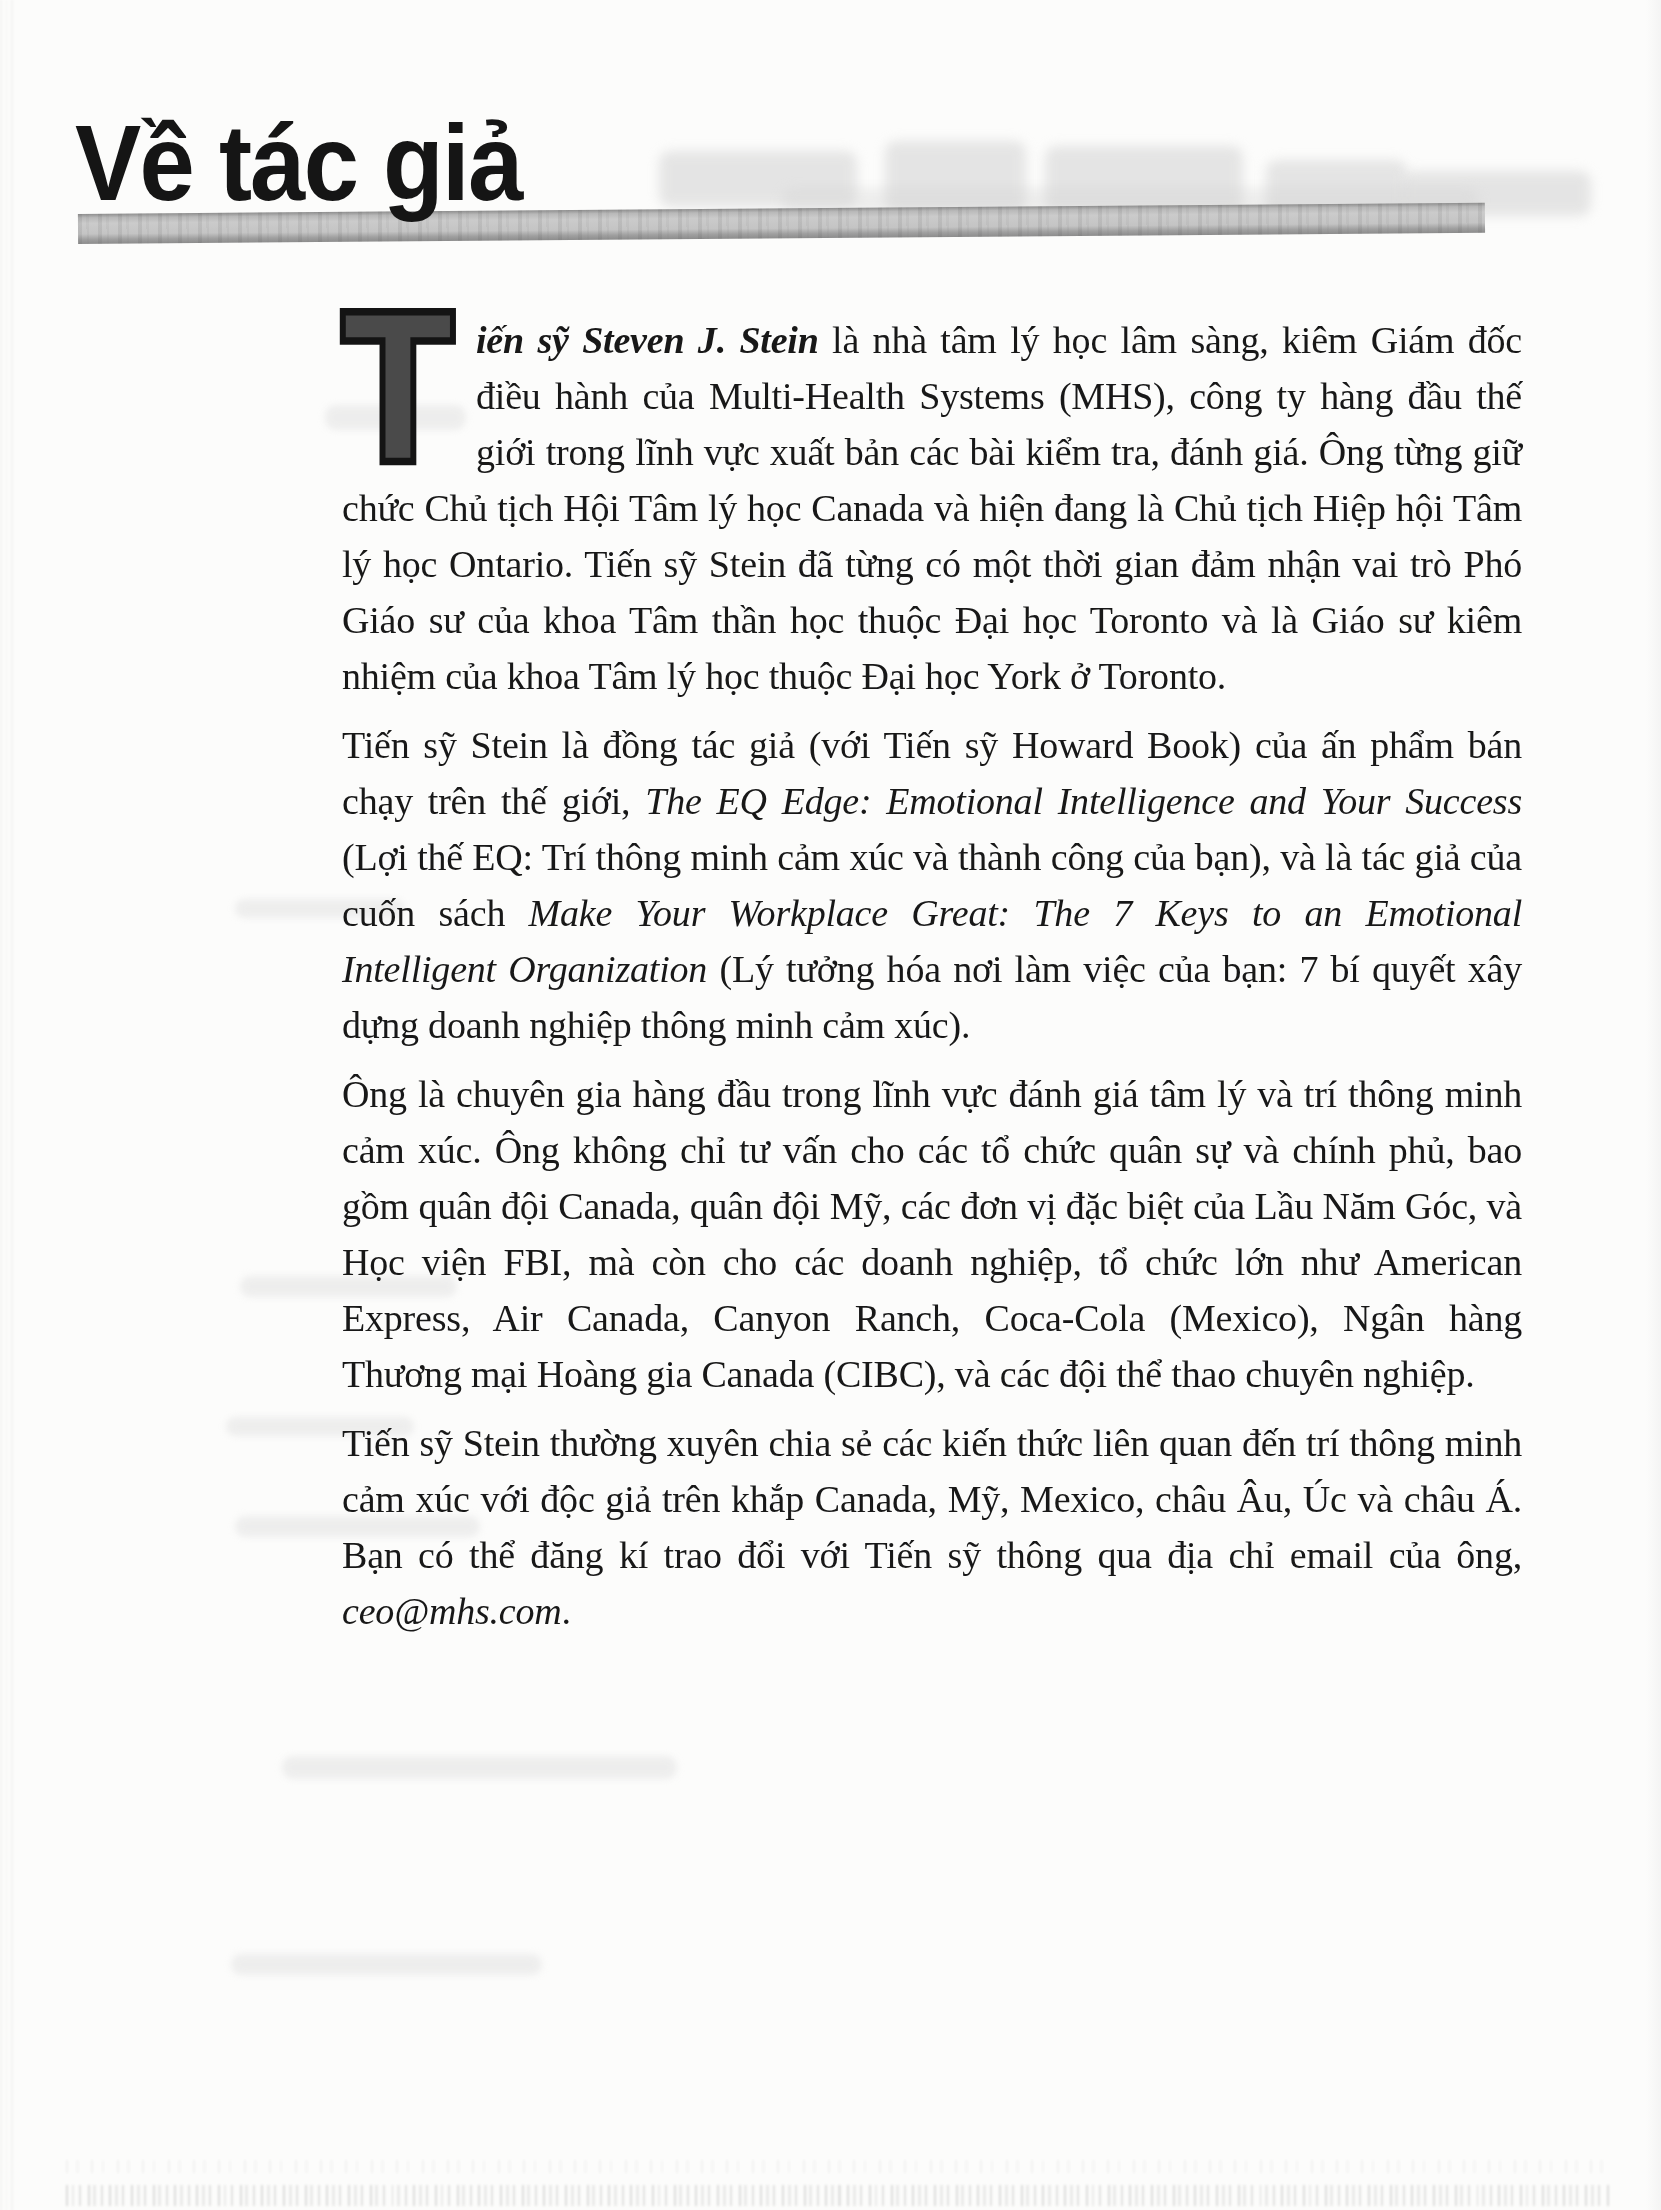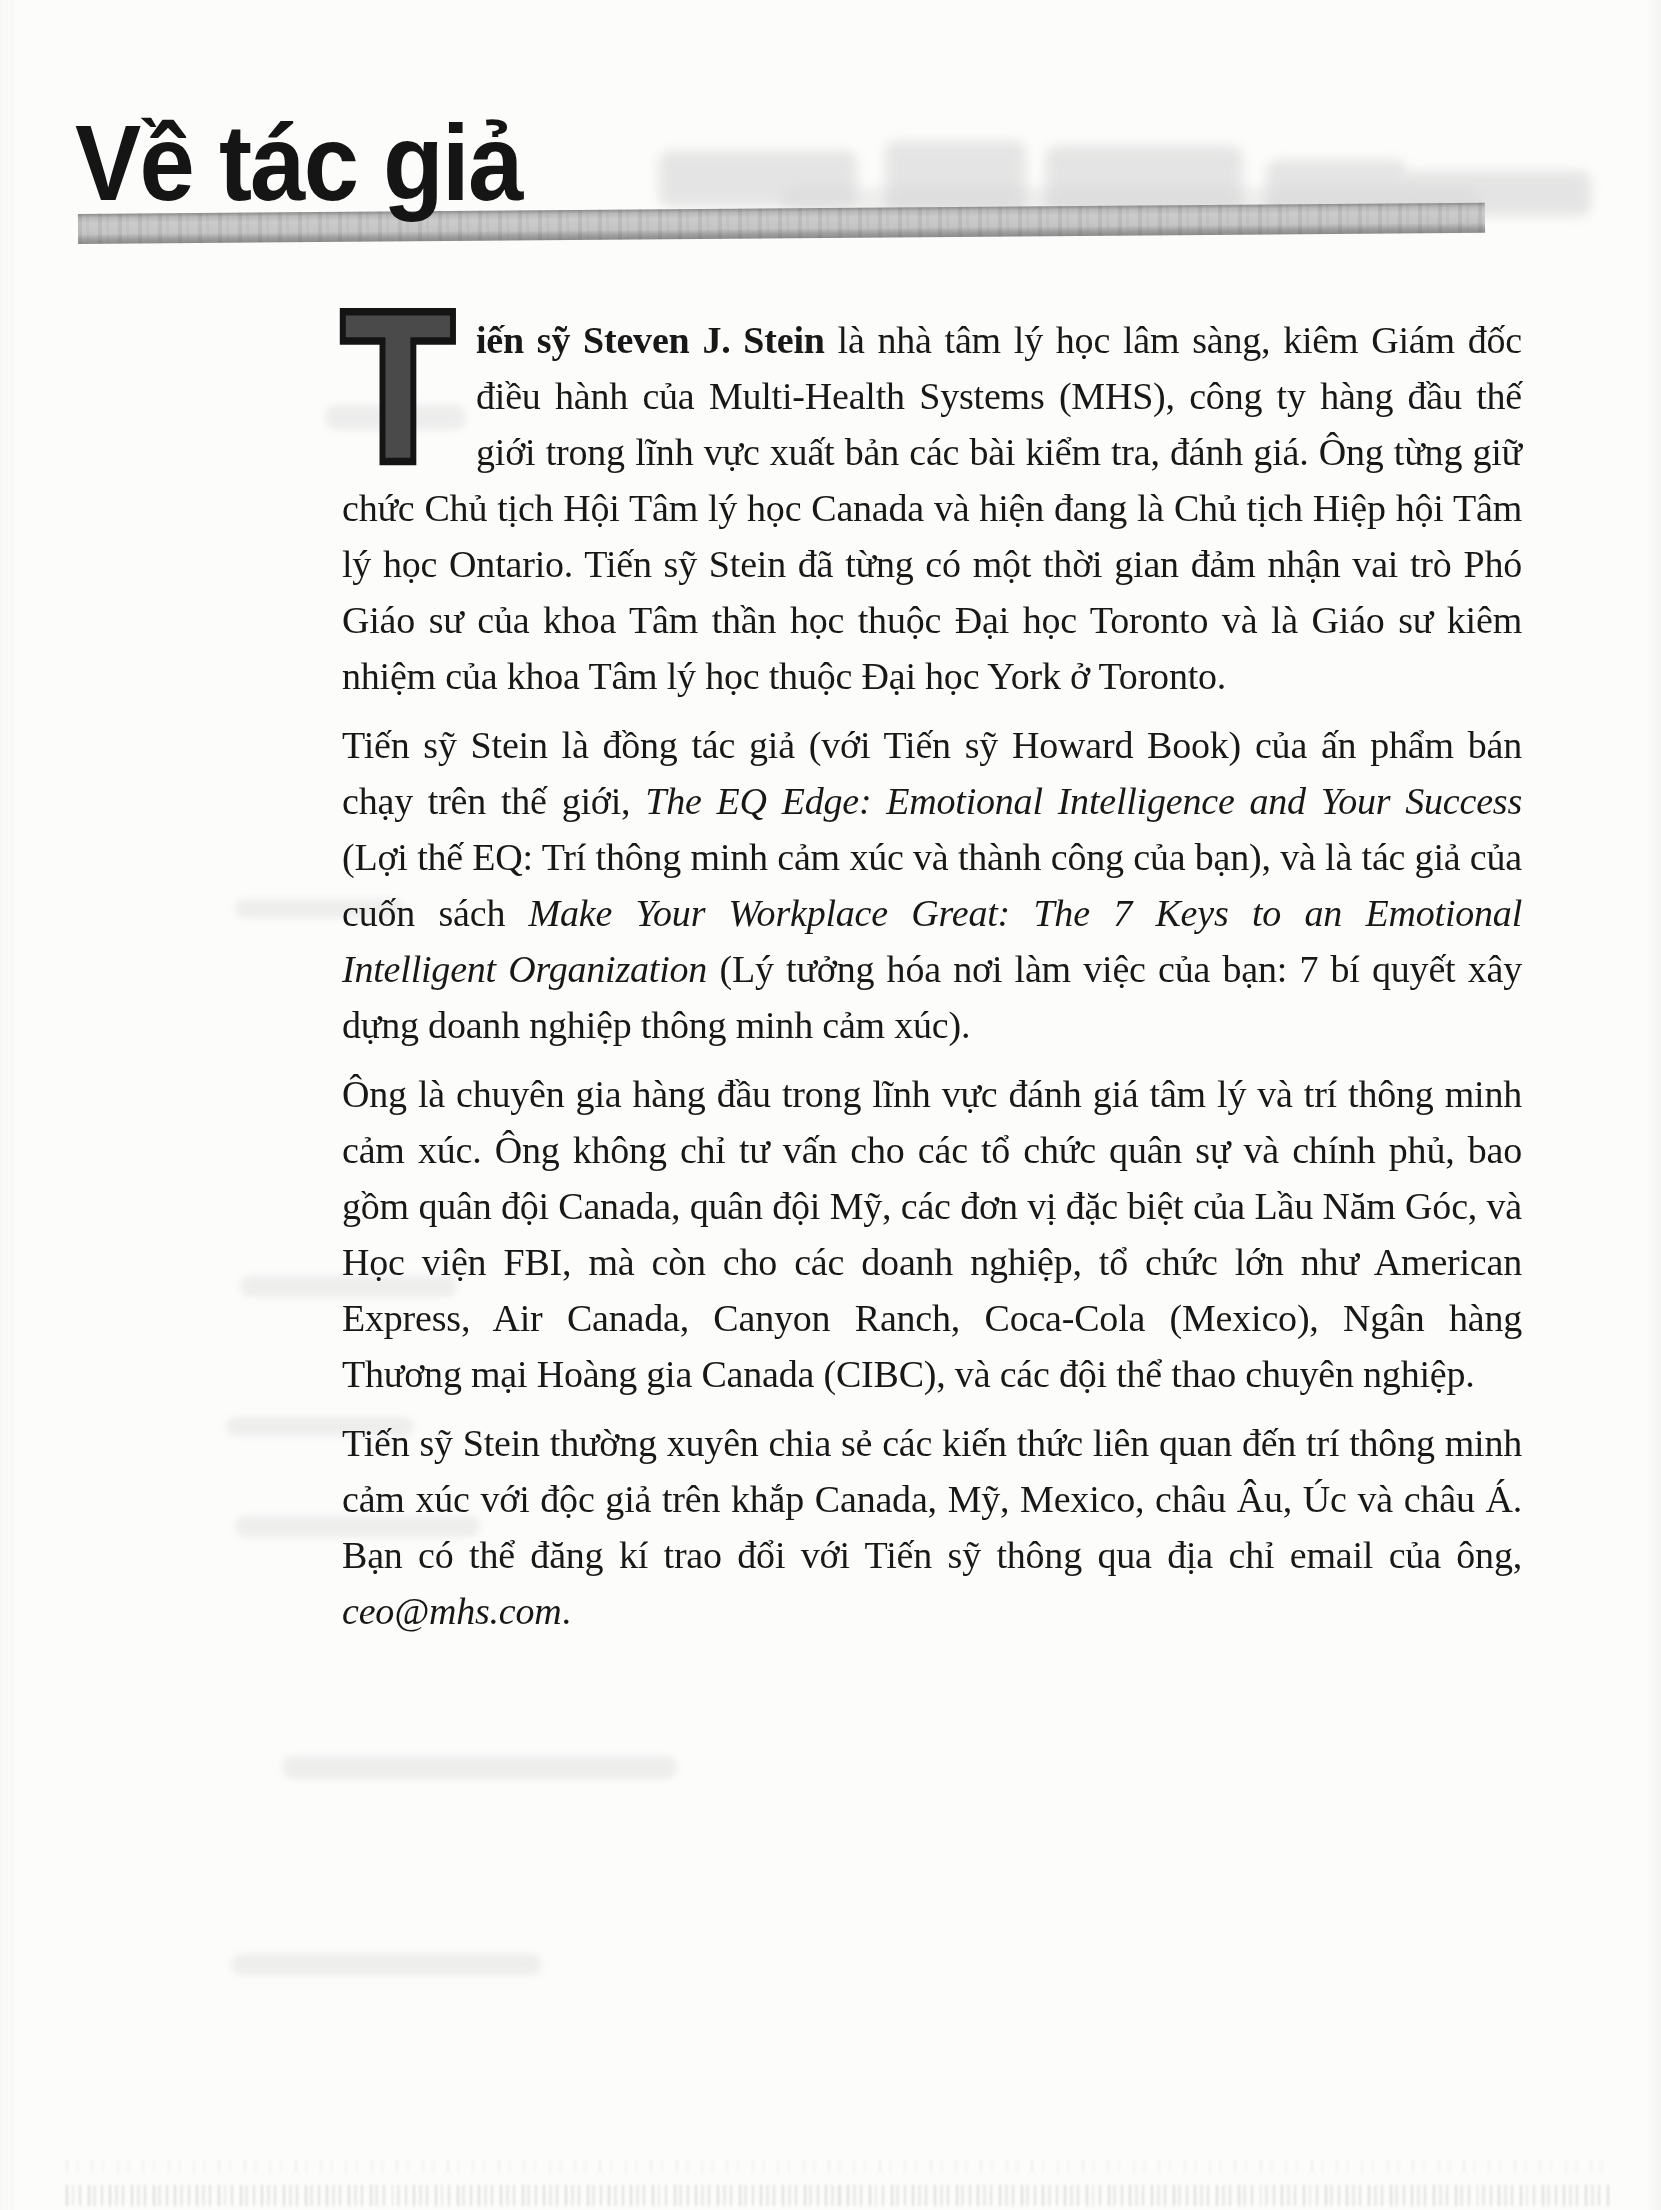--- a/index.html
+++ b/index.html
@@ -52,21 +52,21 @@
   }
 
   
   .content{
     position:absolute;left:342px;top:312px;width:1180px;
     font-size:38px;line-height:56px;color:#181818;
     text-align:justify;letter-spacing:-0.2px;
     z-index:2;
   }
   .content p{margin:0 0 13px 0;}
-  .content b{font-weight:700;}
+  .content b{font-weight:700;font-style:italic;}
   .content i{font-style:italic;}
 
   .dropcap{
     float:left;width:121px;height:154px;overflow:visible;
     margin:1.9px 13px 0 0;
     font-family:"DejaVu Sans","Liberation Sans",sans-serif;
     font-weight:700;font-size:205px;line-height:154px;
     color:#4a4a4a;
     -webkit-text-stroke:7.5px #141414;
     transform:scaleX(.8);transform-origin:left top;

